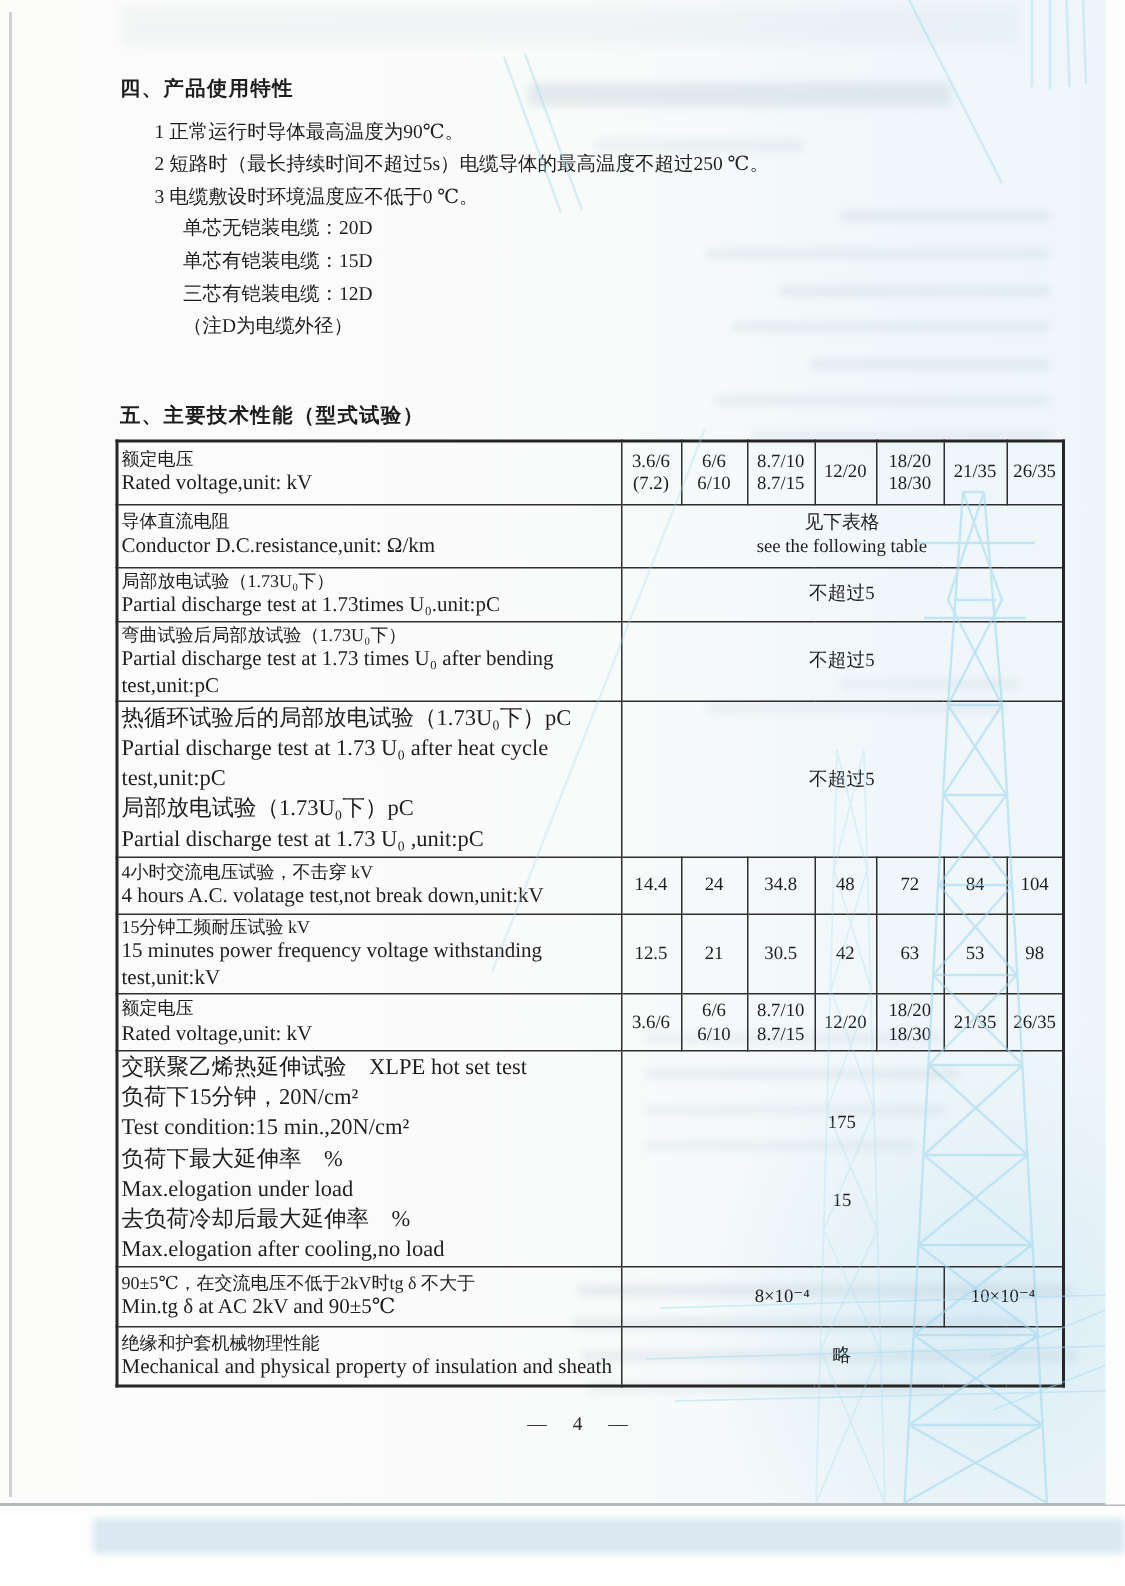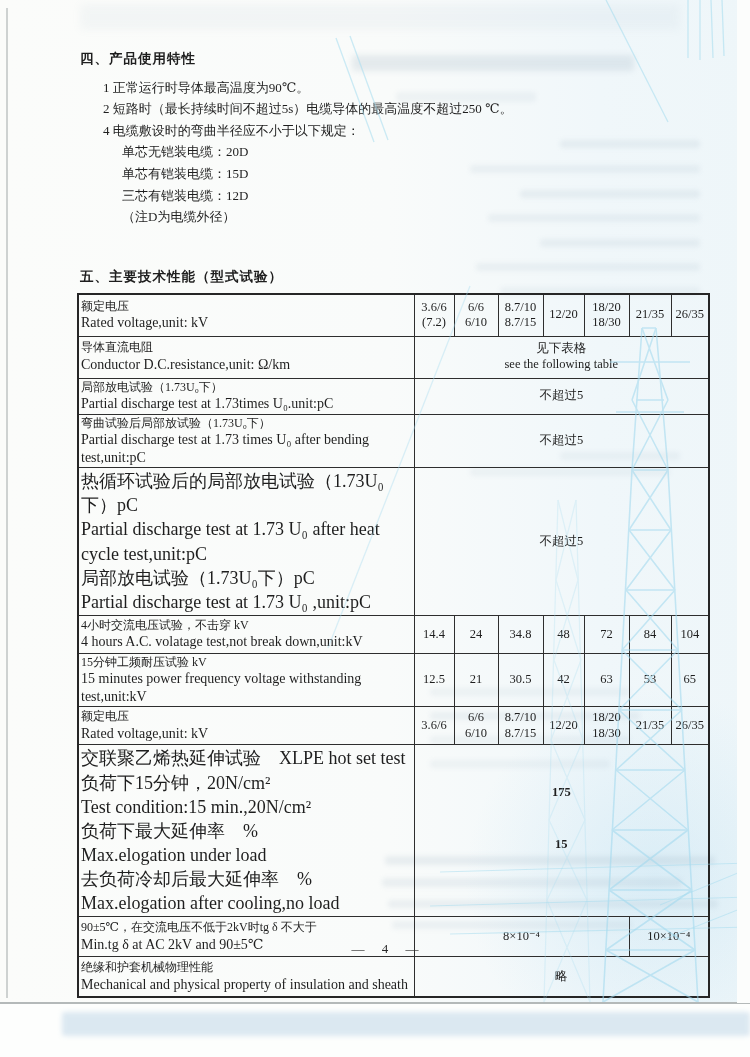--- a/index.html
+++ b/index.html
@@ -22,23 +22,23 @@
   .sec4 .item{padding-left:23px;}
   .sec4 .sub{padding-left:42px;}
   .sec5h{position:absolute;left:80px;top:268px;font-weight:bold;font-size:13.5px;letter-spacing:1px;}
 
   table.tbl{position:absolute;left:77px;top:293px;width:631px;border-collapse:collapse;table-layout:fixed;
             border:2.5px solid #262626;}
   table.tbl td{border:1.5px solid #2e2e2e;padding:1px 2px;overflow:hidden;}
   td.lbl{padding:2px 3px 2px 7px;vertical-align:middle;}
   td.lbl .zh{font-size:12px;line-height:1.3;}
   td.lbl .en{font-size:14px;line-height:1.25;}
-  td.lbl .lines{white-space:pre-line;font-size:18px;line-height:1.34;}
+  td.lbl .lines{white-space:pre-line;font-size:15px;line-height:1.34;}
   td.val{text-align:center;vertical-align:middle;font-size:12.5px;line-height:1.25;white-space:pre-line;}
-  td.rel{position:relative;font-weight:bold;}
+  td.rel{position:relative;}
   .val-abs{position:absolute;left:0;right:0;text-align:center;font-size:12.5px;}
 
   .pagenum{position:absolute;left:0;top:941px;width:770px;text-align:center;font-size:13px;word-spacing:14px;color:#2a2a2a;}
 
   svg.wm{position:absolute;left:0;top:0;z-index:3;pointer-events:none;}
 </style>
 </head>
 <body>
 
 <div class="screen">
@@ -71,21 +71,21 @@
   <div class="page-bottom-edge"></div>
   <div class="bottom-strip"></div>
   <div class="right-margin"></div>
 
   <div class="content">
 
     <div class="sec4">
       <div class="h">四、产品使用特性</div>
       <div class="item">1 正常运行时导体最高温度为90℃。</div>
       <div class="item">2 短路时（最长持续时间不超过5s）电缆导体的最高温度不超过250 ℃。</div>
-      <div class="item">4 电缆敷设时的弯曲半径应不小于以下规定：</div>
+      <div class="item">3 电缆敷设时环境温度应不低于0 ℃。</div>
       <div class="sub">单芯无铠装电缆：20D</div>
       <div class="sub">单芯有铠装电缆：15D</div>
       <div class="sub">三芯有铠装电缆：12D</div>
       <div class="sub">（注D为电缆外径）</div>
     </div>
 
     <div class="sec5h">五、主要技术性能（型式试验）</div>
 
     <table class="tbl">
       <colgroup>
@@ -164,21 +164,21 @@
         <td class="lbl">
           <div class="zh">15分钟工频耐压试验  kV</div>
           <div class="en">15 minutes power frequency voltage withstanding test,unit:kV</div>
         </td>
         <td class="val">12.5</td>
         <td class="val">21</td>
         <td class="val">30.5</td>
         <td class="val">42</td>
         <td class="val">63</td>
         <td class="val">53</td>
-        <td class="val">65</td>
+        <td class="val">98</td>
       </tr>
       <tr style="height:38px">
         <td class="lbl">
           <div class="zh">额定电压</div>
           <div class="en">Rated voltage,unit: kV</div>
         </td>
         <td class="val">3.6/6</td>
         <td class="val">6/6
 6/10</td>
         <td class="val">8.7/10

